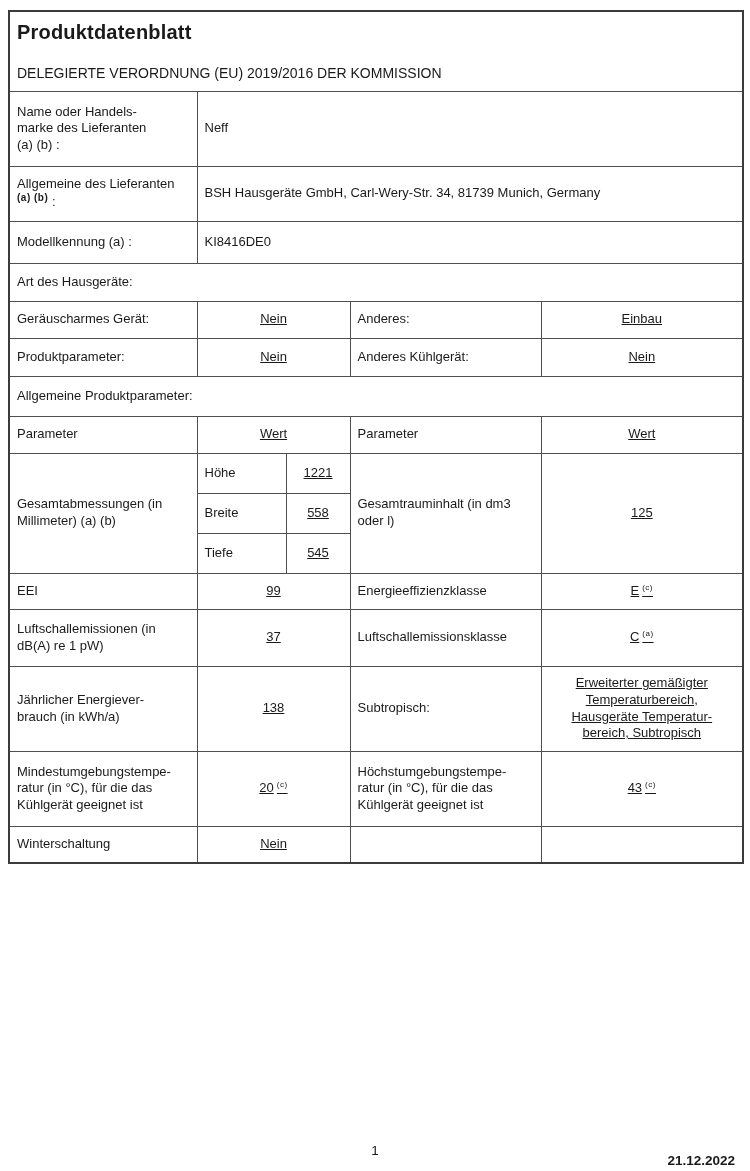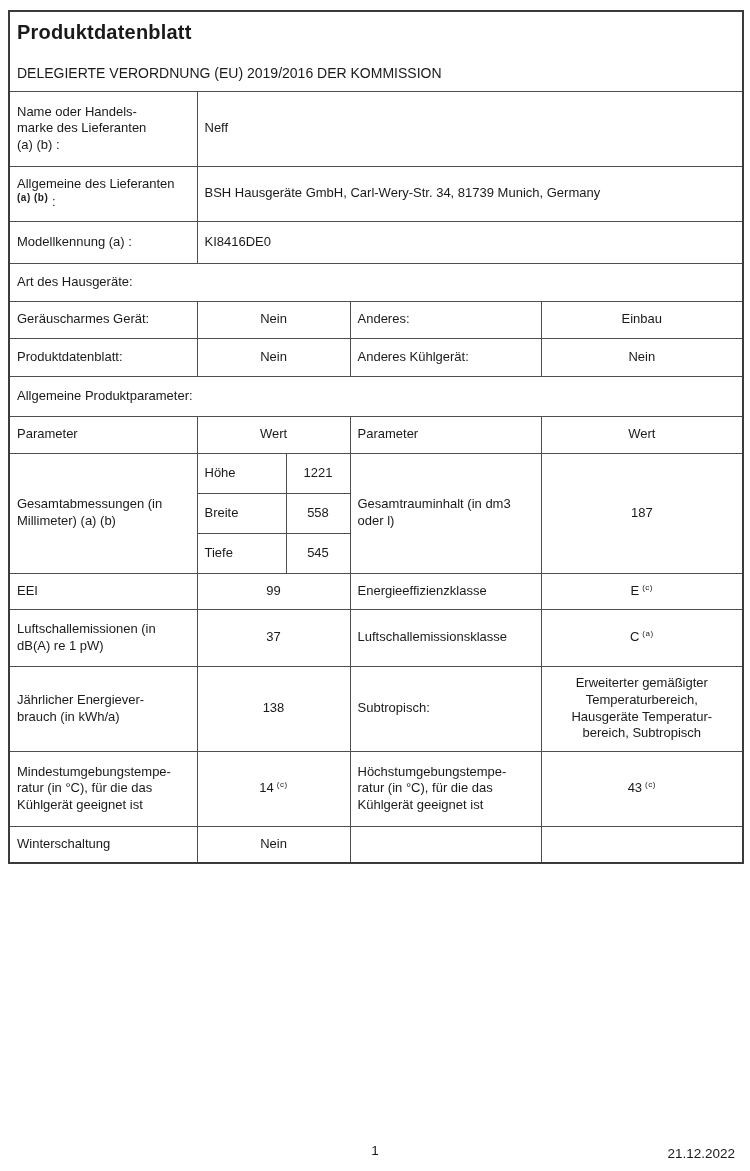--- a/index.html
+++ b/index.html
@@ -23,21 +23,21 @@
     font-size: 13px;
   }
   table.sheet td {
     border: 1px solid #4f4f4f;
     vertical-align: middle;
     padding: 3px 7px;
     line-height: 1.28;
   }
   .pre { white-space: pre-line; }
   .bold { font-weight: normal; }
-  .center { text-align: center; padding-left: 2px; padding-right: 2px; }
+  .center { text-align: center; padding-left: 2px; padding-right: 2px; text-decoration: underline; }
   .title-cell { vertical-align: top; padding: 9px 9px 6px 9px; }
   .doc-title { font-size: 20px; font-weight: bold; letter-spacing: 0.2px; }
   .doc-subtitle { font-size: 14px; margin-top: 19px; font-weight: normal; }
   .sup {
     font-size: 8px;
     vertical-align: super;
     margin-left: 3px;
     letter-spacing: 0.5px;
   }
   .label-sup {
@@ -55,21 +55,22 @@
     font-size: 13.5px;
   }
   .footer .page-num {
     position: absolute;
     left: 0; right: 0;
     text-align: center;
   }
   .footer .date {
     position: absolute;
     right: 15px;
-    top: 3px;
+    top: 10px;
+    font-weight: bold;
   }
 </style>
 </head>
 <body>
 
 <table class="sheet">
   <colgroup>
     <col style="width:188px">
     <col style="width:89px">
     <col style="width:64px">
@@ -108,21 +109,21 @@
   <tr style="height:38px">
     <td colspan="5" class="bold">Art des Hausgeräte:</td>
   </tr>
   <tr style="height:37px">
     <td>Geräuscharmes Gerät:</td>
     <td colspan="2" class="center">Nein</td>
     <td>Anderes:</td>
     <td class="center">Einbau</td>
   </tr>
   <tr style="height:38px">
-    <td>Produktdatenblatt:</td>
+    <td>Produktparameter:</td>
     <td colspan="2" class="center">Nein</td>
     <td>Anderes Kühlgerät:</td>
     <td class="center">Nein</td>
   </tr>
 
   <tr style="height:40px">
     <td colspan="5" class="bold">Allgemeine Produktparameter:</td>
   </tr>
   <tr style="height:37px">
     <td>Parameter</td>
@@ -131,21 +132,21 @@
     <td class="center">Wert</td>
   </tr>
 
   <tr style="height:40px">
     <td rowspan="3" class="pre">Gesamtabmessungen (in
 Millimeter) (a) (b)</td>
     <td>Höhe</td>
     <td class="center">1221</td>
     <td rowspan="3" class="pre">Gesamtrauminhalt (in dm3
 oder l)</td>
-    <td rowspan="3" class="center">187</td>
+    <td rowspan="3" class="center">125</td>
   </tr>
   <tr style="height:40px">
     <td>Breite</td>
     <td class="center">558</td>
   </tr>
   <tr style="height:40px">
     <td>Tiefe</td>
     <td class="center">545</td>
   </tr>
 
@@ -172,21 +173,21 @@
     <td class="center pre">Erweiterter gemäßigter
 Temperaturbereich,
 Hausgeräte Temperatur-
 bereich, Subtropisch</td>
   </tr>
 
   <tr style="height:75px">
     <td class="pre">Mindestumgebungstempe-
 ratur (in °C), für die das
 Kühlgerät geeignet ist</td>
-    <td colspan="2" class="center"><span>14</span><span class="sup">(c)</span></td>
+    <td colspan="2" class="center"><span>20</span><span class="sup">(c)</span></td>
     <td class="pre">Höchstumgebungstempe-
 ratur (in °C), für die das
 Kühlgerät geeignet ist</td>
     <td class="center"><span>43</span><span class="sup">(c)</span></td>
   </tr>
 
   <tr style="height:37px">
     <td>Winterschaltung</td>
     <td colspan="2" class="center">Nein</td>
     <td></td>

